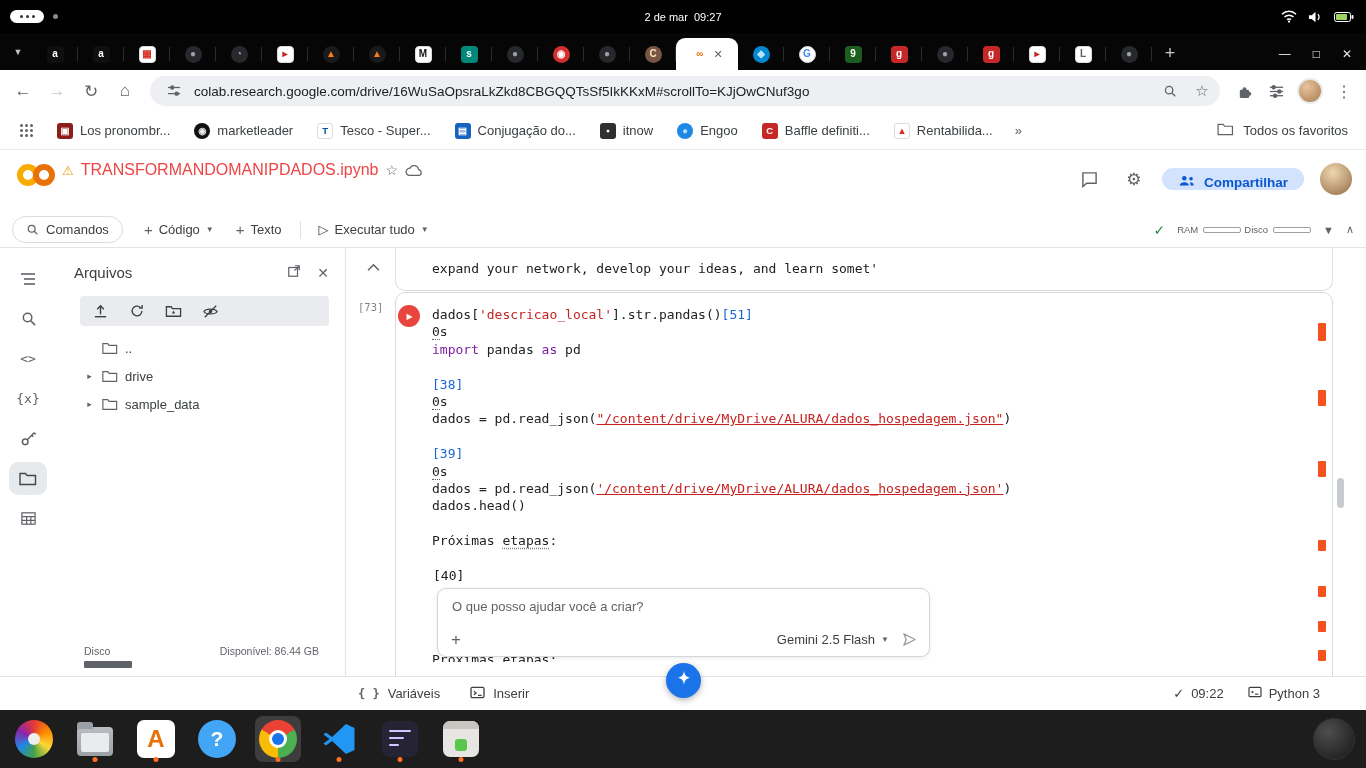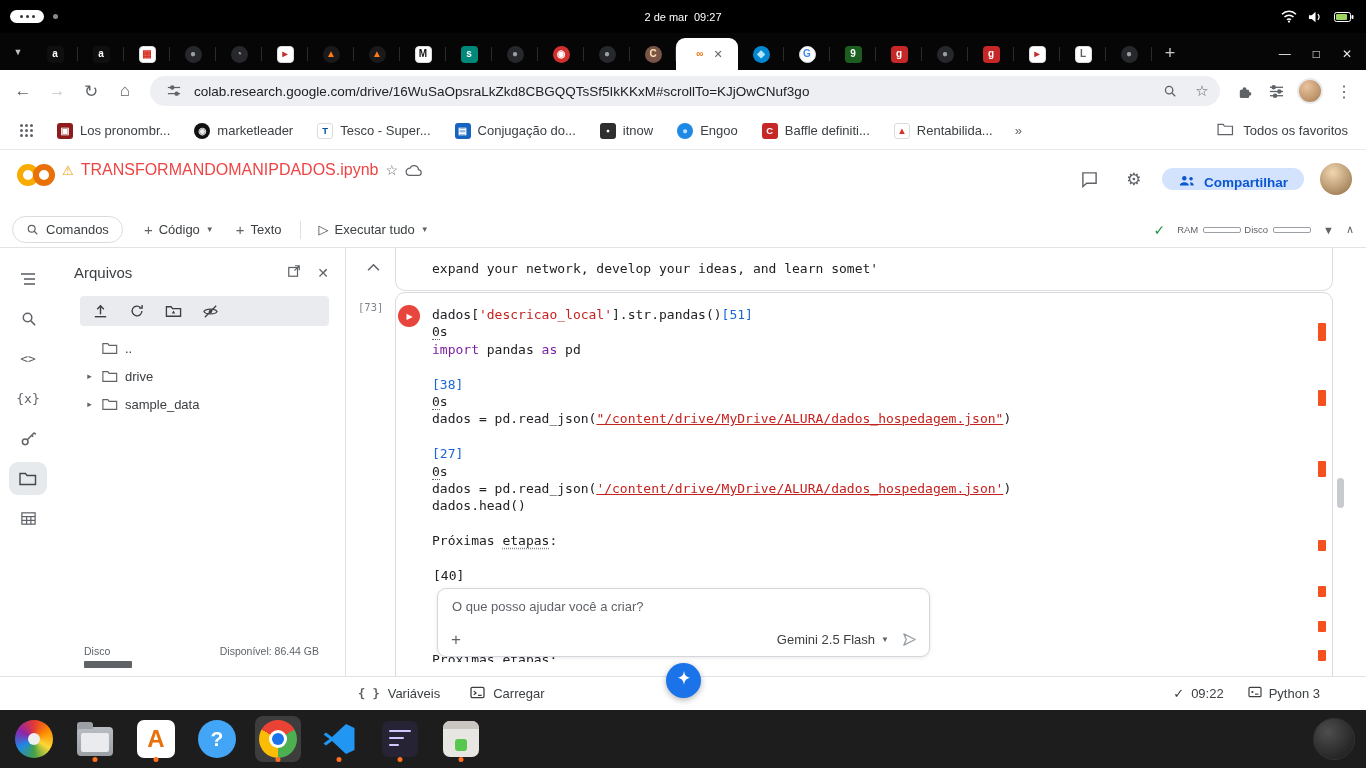--- a/index.html
+++ b/index.html
@@ -605,21 +605,21 @@
         </div>
       <div class="code">
           <div class="cl mono"><span>dados[</span><span class="tok-s">'descricao_local'</span><span>].str.pandas()</span><span class="tok-n">[51]</span></div>
           <div class="cl mono"><span class="tok-u">0</span><span>s</span></div>
           <div class="cl mono"><span class="tok-k">import</span><span> pandas </span><span class="tok-k">as</span><span> pd</span></div>
           <div class="cl mono">&nbsp;</div>
           <div class="cl mono"><span class="tok-n">[38]</span></div>
           <div class="cl mono"><span class="tok-u">0</span><span>s</span></div>
           <div class="cl mono"><span>dados = pd.read_json(</span><span class="tok-sl">"/content/drive/MyDrive/ALURA/dados_hospedagem.json"</span><span>)</span></div>
           <div class="cl mono">&nbsp;</div>
-          <div class="cl mono"><span class="tok-n">[27]</span></div>
+          <div class="cl mono"><span class="tok-n">[39]</span></div>
           <div class="cl mono"><span class="tok-u">0</span><span>s</span></div>
           <div class="cl mono"><span>dados = pd.read_json(</span><span class="tok-sl">'/content/drive/MyDrive/ALURA/dados_hospedagem.json'</span><span>)</span></div>
           <div class="cl mono"><span>dados.head()</span></div>
           <div class="cl mono">&nbsp;</div>
           <div class="cl mono"><span>Próximas </span><span class="tok-w">etapas</span><span>:</span></div>
         </div>
 
       <div class="label40 mono">[40]</div>
       <div class="clippedline mono">Próximas etapas:</div>
 
@@ -653,21 +653,21 @@
   <div class="statusbar">
     <div class="sbitem">
       <span class="sbbraces mono">{&nbsp;}</span>
       <span>Variáveis</span>
     </div>
     <div class="sbitem">
       <span><svg viewBox="0 0 16 14" width="15" height="13">
             <rect x="1" y="1.5" width="14" height="11" rx="1.5" fill="none" stroke="#3c4043" stroke-width="1.4"></rect>
             <path d="M4 5.5 l2.5 2 L4 9.5 M8.5 10 h4" stroke="#3c4043" stroke-width="1.3" fill="none"></path>
           </svg></span>
-      <span>Carregar</span>
+      <span>Inserir</span>
     </div>
     <div class="sbright">
       <div class="sbtime">
         <span>✓</span>
         <span>09:22</span>
       </div>
       <div class="sbtime">
         <span><svg viewBox="0 0 16 14" width="14" height="12">
               <rect x="1" y="1.5" width="14" height="11" rx="1.5" fill="none" stroke="#3c4043" stroke-width="1.4"></rect>
               <circle cx="5" cy="7" r="1.3" fill="#3c4043"></circle>

